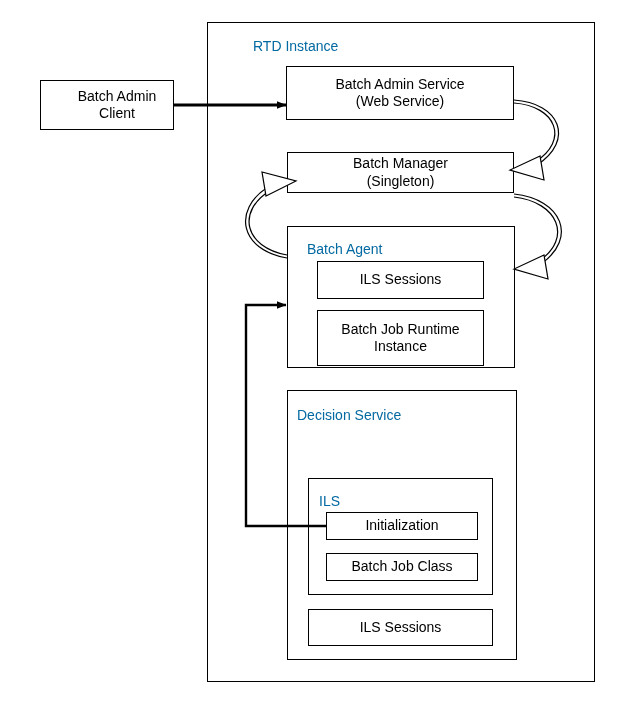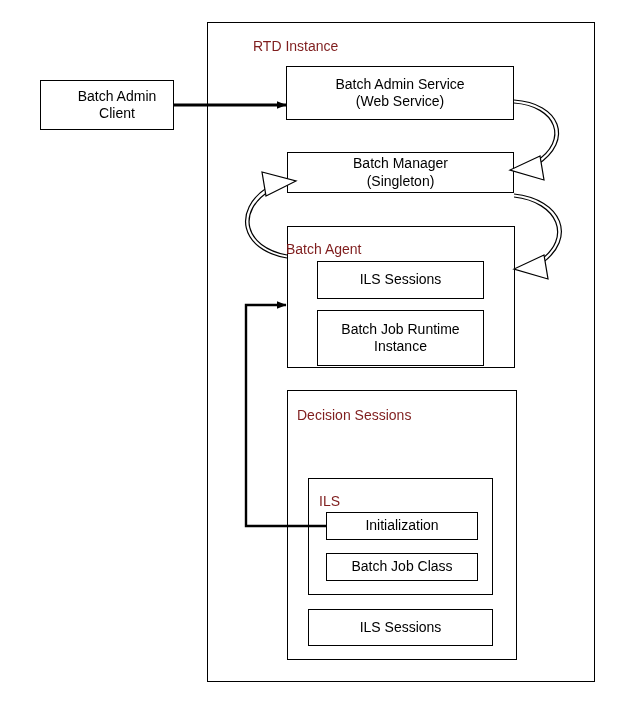--- a/index.html
+++ b/index.html
@@ -30,21 +30,21 @@
     white-space: pre-line;
   }
   .container-box {
     position: absolute;
     box-sizing: border-box;
     border: 1px solid #000000;
     background: transparent;
   }
   .container-title {
     position: absolute;
-    color: #7f1d1d;
+    color: #0369a1;
     font-size: 14px;
     line-height: 1.1;
     white-space: nowrap;
   }
   .svg-layer {
     position: absolute;
     left: 0;
     top: 0;
     width: 640px;
     height: 715px;
@@ -62,27 +62,27 @@
   <div class="container-box" id="el-rtd" style="left: 207px; top: 22px; width: 388px; height: 660px;"></div>
   <div class="container-title" id="el-rtd-title" style="left: 253px; top: 39px;">RTD Instance</div>
 
   <div class="box" id="el-bas" style="left: 286px; top: 66px; width: 228px; height: 54px;">Batch Admin Service
 (Web Service)</div>
 
   <div class="box" id="el-bm" style="left: 287px; top: 152px; width: 227px; height: 41px;">Batch Manager
 (Singleton)</div>
 
   <div class="container-box" id="el-ba" style="left: 287px; top: 226px; width: 228px; height: 142px;"></div>
-  <div class="container-title" id="el-ba-title" style="left: 286px; top: 242px;">Batch Agent</div>
+  <div class="container-title" id="el-ba-title" style="left: 307px; top: 242px;">Batch Agent</div>
   <div class="box" id="el-ba-c0" style="left: 317px; top: 261px; width: 167px; height: 38px;">ILS Sessions</div>
   <div class="box" id="el-ba-c1" style="left: 317px; top: 310px; width: 167px; height: 56px;">Batch Job Runtime
 Instance</div>
 
   <div class="container-box" id="el-ds" style="left: 287px; top: 390px; width: 230px; height: 270px;"></div>
-  <div class="container-title" id="el-ds-title" style="left: 297px; top: 408px;">Decision Sessions</div>
+  <div class="container-title" id="el-ds-title" style="left: 297px; top: 408px;">Decision Service</div>
 
 
   <div class="container-box" id="el-ils" style="left: 308px; top: 478px; width: 185px; height: 117px;"></div>
   <div class="container-title" id="el-ils-title" style="left: 319px; top: 494px;">ILS</div>
   <div class="box" id="el-ils-c0" style="left: 326px; top: 512px; width: 152px; height: 28px;">Initialization</div>
   <div class="box" id="el-ils-c1" style="left: 326px; top: 553px; width: 152px; height: 28px;">Batch Job Class</div>
 
   <div class="box" id="el-ds-sess" style="left: 308px; top: 609px; width: 185px; height: 37px;">ILS Sessions</div>
 
   <svg class="svg-layer" viewBox="0 0 640 715" xmlns="http://www.w3.org/2000/svg">

